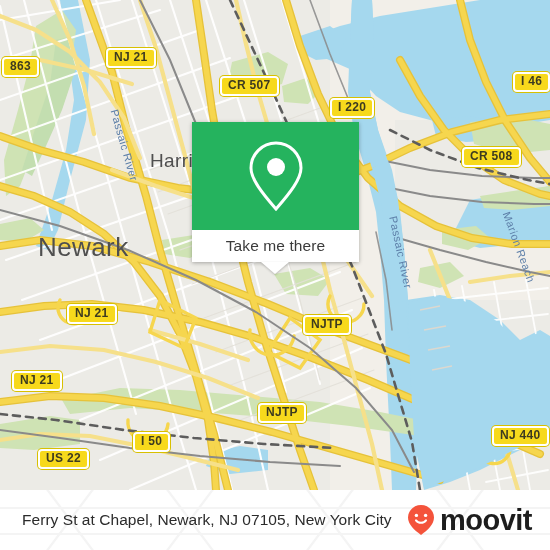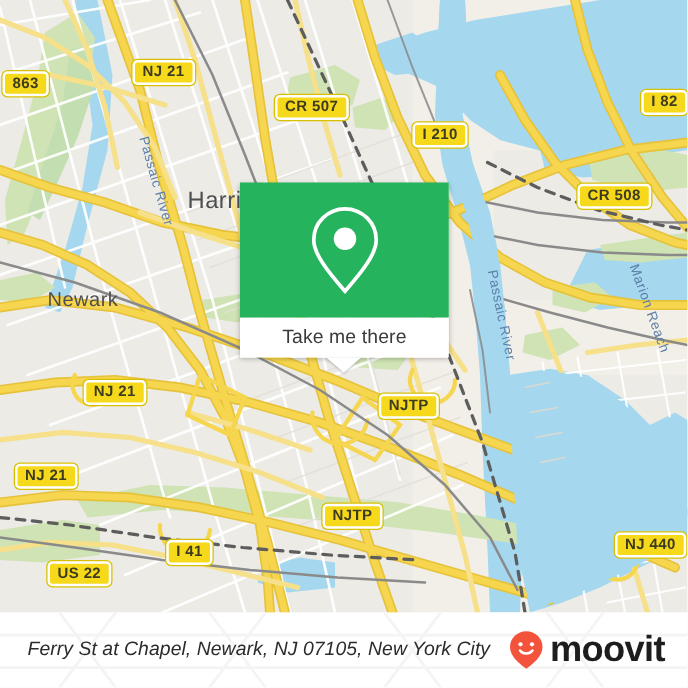--- a/index.html
+++ b/index.html
@@ -4,50 +4,50 @@
 <style>
   html,body{margin:0;padding:0;background:#fff;}
   body{width:550px;height:550px;overflow:hidden;font-family:"Liberation Sans",sans-serif;}
   .app{position:relative;width:550px;height:550px;background:#fff;}
 
   
   .map{position:absolute;left:0;top:0;width:550px;height:490px;overflow:hidden;background:#f2efe9;}
   .map-svg{position:absolute;left:0;top:0;}
 
   .maplabel{position:absolute;font-family:"Liberation Sans",sans-serif;color:#5a5a5a;white-space:nowrap;pointer-events:none;}
-  .city{font-size:16px;color:#4f4f4f;letter-spacing:.4px;}
+  .city{font-size:26px;color:#4f4f4f;letter-spacing:.4px;}
   .city.sm{font-size:19px;}
   .river{font-size:11px;color:#5d7fa8;letter-spacing:.5px;}
 
   
   .shield{position:absolute;background:#f7d91c;border:2px solid #ffffff;border-radius:4px;
           color:#3d3b20;font-family:"Liberation Sans",sans-serif;font-size:12px;font-weight:bold;
           padding:1px 6px 2px 6px;line-height:13px;white-space:nowrap;
           box-shadow:0 0 0 1px #d8c000;letter-spacing:.3px;}
 
   
   .attrib{position:absolute;left:0;bottom:0;width:550px;height:22px;background:rgba(255,255,255,.78);}
   .attrib span{position:absolute;left:8px;top:3px;font-size:13px;color:#3a3a3a;font-family:"Liberation Sans",sans-serif;}
 
   
   .popup{position:absolute;left:192px;top:122px;width:167px;height:140px;
-         box-shadow:0 1px 4px rgba(0,0,0,.30);margin-top:24px;}
+         box-shadow:0 1px 4px rgba(0,0,0,.30);}
   .popup-top{width:100%;height:108px;background:#25b35e;position:relative;}
   .pin-wrap{position:absolute;left:0;top:0;width:100%;height:100%;display:flex;align-items:center;justify-content:center;}
   .popup-bottom{width:100%;height:32px;background:#ffffff;display:flex;align-items:center;justify-content:center;}
   .popup-bottom span{font-size:15.5px;color:#3b3b3b;font-family:"Liberation Sans",sans-serif;letter-spacing:.1px;}
   .popup-tail{position:absolute;left:69px;top:140px;width:0;height:0;
               border-left:14px solid transparent;border-right:14px solid transparent;
               border-top:12px solid #ffffff;
               filter:drop-shadow(0 1px 1px rgba(0,0,0,.22));}
 
   
   .footer{position:absolute;left:0;top:490px;width:550px;height:60px;background:#ffffff;overflow:hidden;}
   .footer-wm{position:absolute;left:0;top:0;width:550px;height:60px;opacity:1;}
-  .footer-inner{position:absolute;left:0;top:0;width:550px;height:60px;display:flex;align-items:center;font-style:italic;}
+  .footer-inner{position:absolute;left:0;top:0;width:550px;height:60px;display:flex;align-items:center;}
   .footer-text{margin-left:22px;font-size:15.5px;color:#2b2b2b;font-family:"Liberation Sans",sans-serif;white-space:nowrap;letter-spacing:.05px;}
   .brand{position:absolute;right:18px;top:50%;transform:translateY(-50%);display:flex;align-items:center;}
   .brand-word{font-size:29px;color:#1d1d1d;font-family:"Liberation Sans",sans-serif;font-weight:bold;letter-spacing:-.5px;margin-left:2px;}
 </style>
 </head>
 <body>
 
 <div class="app">
 
   <div class="map">
@@ -243,28 +243,28 @@
     <div class="maplabel city" style="left:38px;top:232px;">Newark</div>
     <div class="maplabel city sm" style="left:150px;top:150px;">Harris</div>
 
     <div class="maplabel river" style="left:399px;top:215px;transform:rotate(78deg);transform-origin:0 0;">Passaic River</div>
     <div class="maplabel river" style="left:120px;top:108px;transform:rotate(74deg);transform-origin:0 0;">Passaic River</div>
     <div class="maplabel river" style="left:512px;top:210px;transform:rotate(70deg);transform-origin:0 0;">Marion Reach</div>
 
     <div class="shield" style="left:2px;top:57px;">863</div>
     <div class="shield" style="left:106px;top:48px;">NJ 21</div>
     <div class="shield" style="left:220px;top:76px;">CR 507</div>
-    <div class="shield" style="left:330px;top:98px;">I 210</div>
-    <div class="shield" style="left:513px;top:72px;">I 82</div>
+    <div class="shield" style="left:330px;top:98px;">I 220</div>
+    <div class="shield" style="left:513px;top:72px;">I 46</div>
     <div class="shield" style="left:462px;top:147px;">CR 508</div>
     <div class="shield" style="left:67px;top:304px;">NJ 21</div>
     <div class="shield" style="left:12px;top:371px;">NJ 21</div>
     <div class="shield" style="left:303px;top:315px;">NJTP</div>
     <div class="shield" style="left:258px;top:403px;">NJTP</div>
-    <div class="shield" style="left:133px;top:432px;">I 41</div>
+    <div class="shield" style="left:133px;top:432px;">I 50</div>
     <div class="shield" style="left:38px;top:449px;">US 22</div>
     <div class="shield" style="left:492px;top:426px;text-align:right;">NJ 440</div>
 
     <div class="popup">
       <div class="popup-top">
         <div class="pin-wrap">
           <svg width="62" height="74" viewBox="0 0 62 74">
             <path d="M31 4 C17.2 4 6 15.2 6 29 C6 40 17 54 31 70 C45 54 56 40 56 29 C56 15.2 44.8 4 31 4 Z" fill="none" stroke="#ffffff" stroke-width="3"></path>
             <circle cx="31" cy="28" r="9" fill="#ffffff"></circle>
           </svg>

